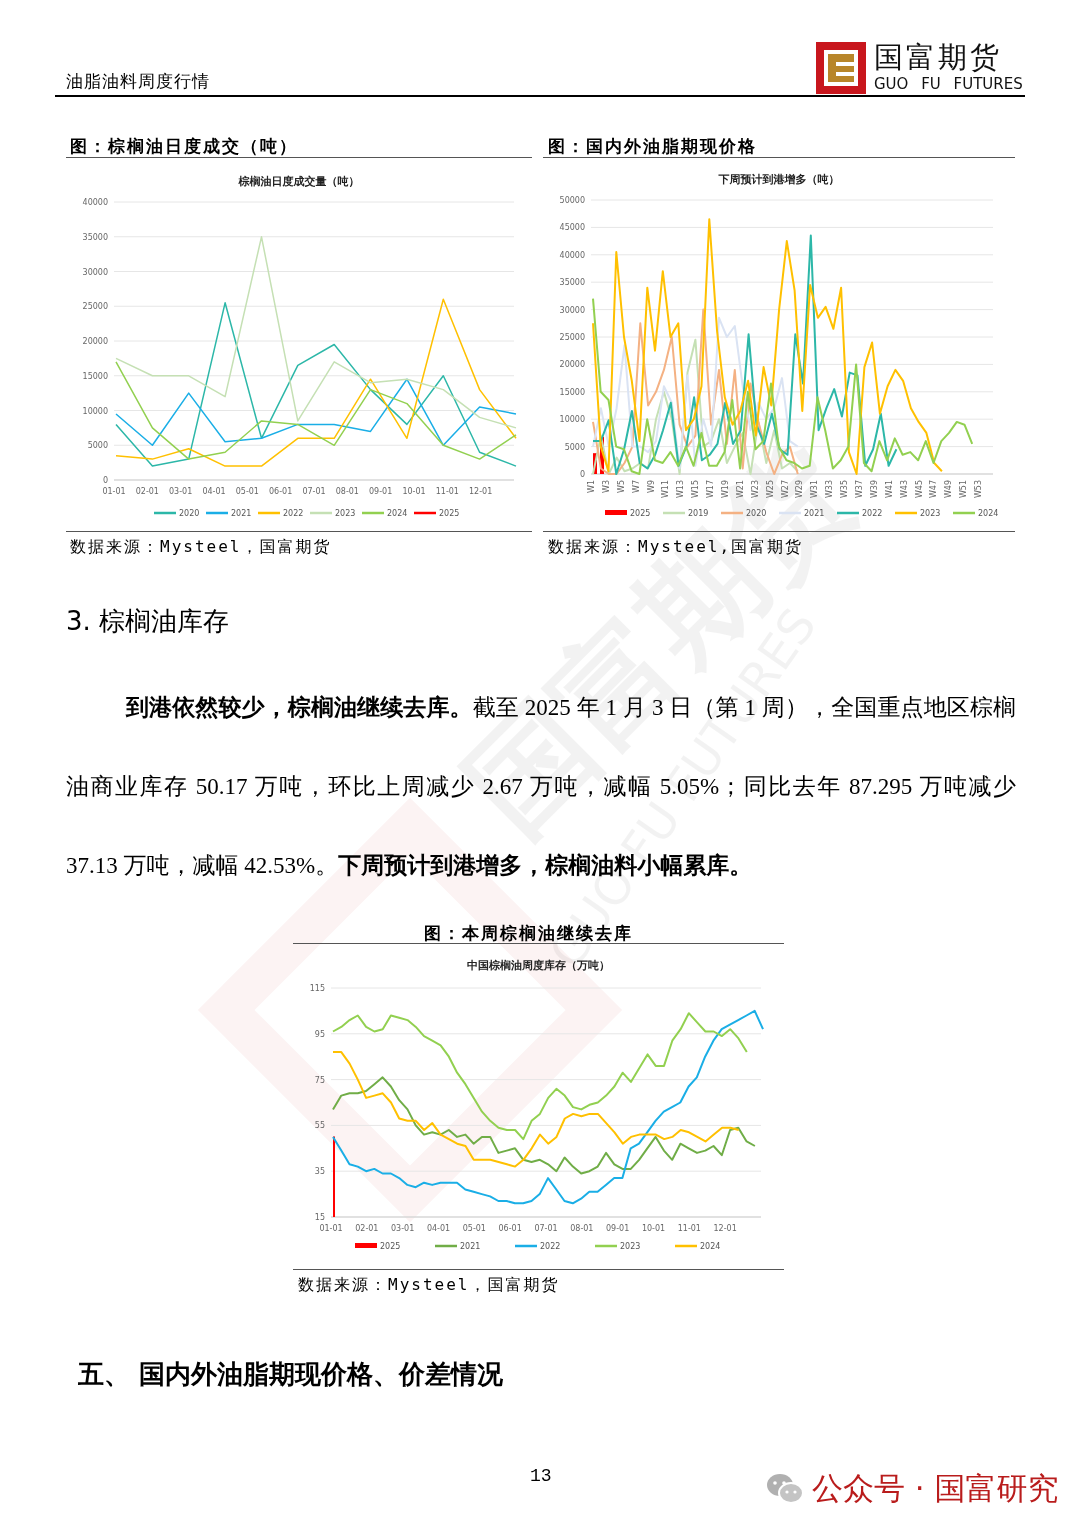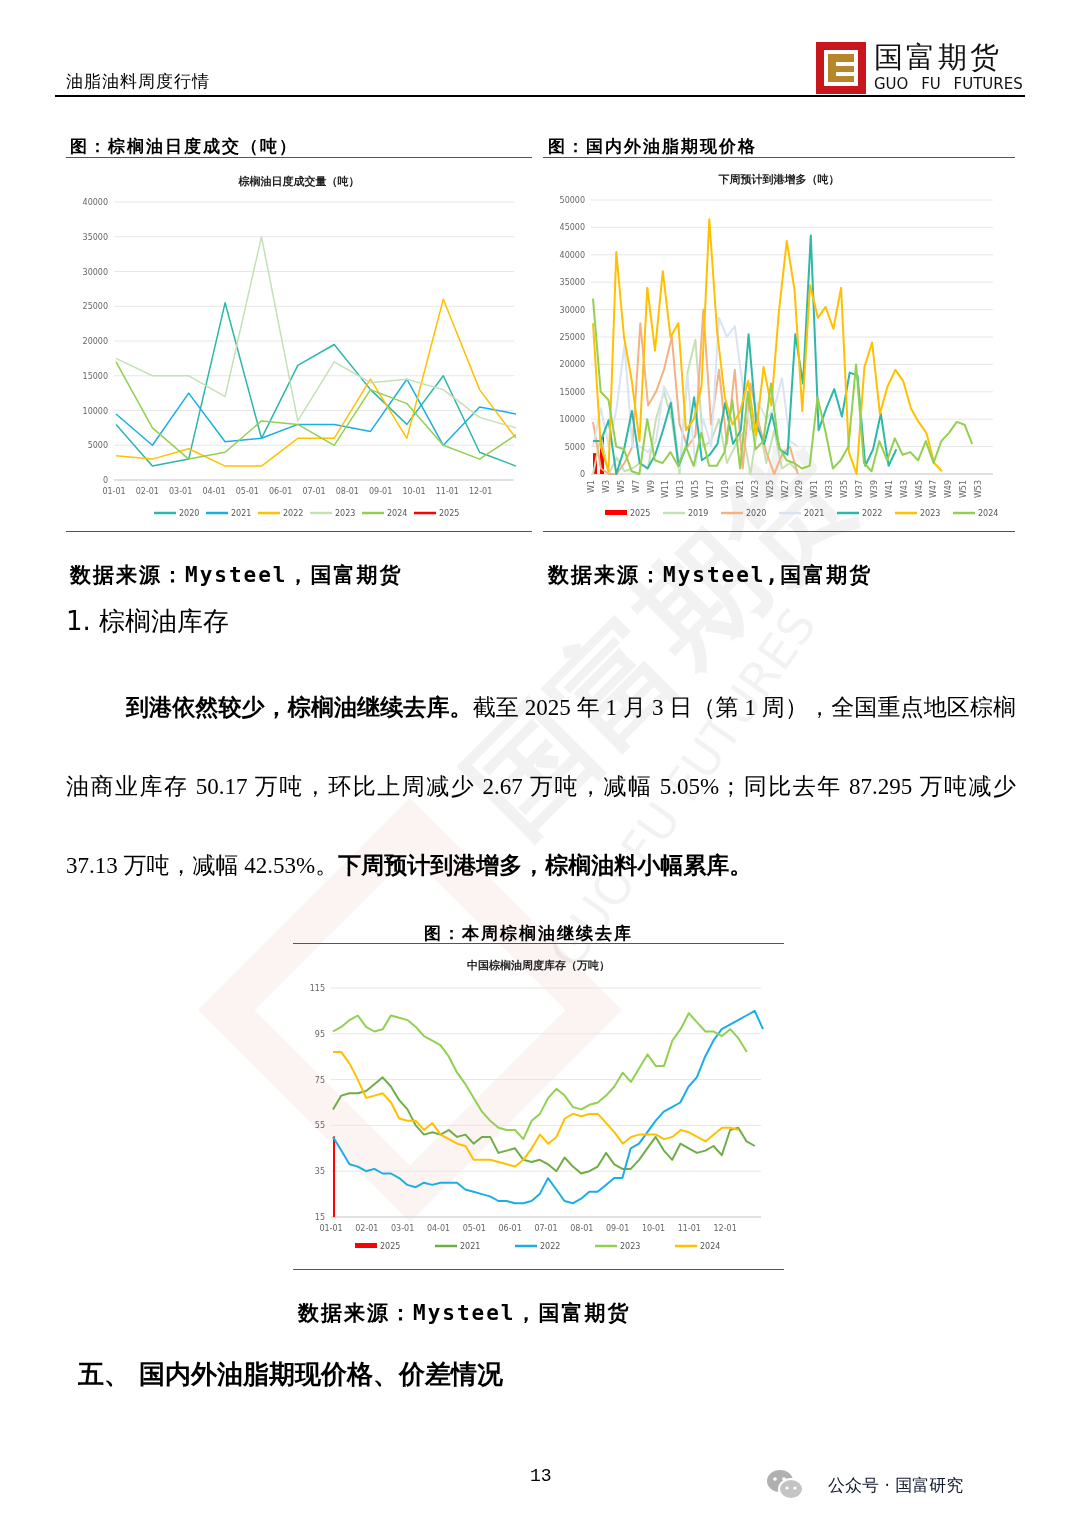--- a/index.html
+++ b/index.html
@@ -11,29 +11,29 @@
   .logo-mark { position: absolute; left: 0; top: 2px; width: 50px; height: 52px; background: #c8161d; }
   .logo-mark .inner { position: absolute; left: 8px; top: 8px; width: 34px; height: 36px; background: #fff; }
   .logo-mark .gold { position: absolute; left: 12px; top: 12px; width: 26px; height: 28px; background: #b8862a; }
   .logo-mark .cut1 { position: absolute; left: 20px; top: 20px; width: 22px; height: 4px; background: #fff; }
   .logo-mark .cut2 { position: absolute; left: 20px; top: 30px; width: 22px; height: 4px; background: #fff; }
   .logo-cn { position: absolute; left: 58px; top: -2px; font-size: 29px; font-family: "DejaVu Sans", sans-serif; letter-spacing: 3px; color: #111; }
   .logo-en { position: absolute; left: 58px; top: 35px; font-size: 15px; font-family: "DejaVu Sans", sans-serif; color: #111; word-spacing: 8px; }
 
   .fig-caption { font-size: 17px; font-weight: bold; letter-spacing: 2px; font-family: "DejaVu Sans", sans-serif; }
   .fig-rule { height: 1px; background: #555; }
-  .source { font-size: 21px; font-weight: bold; letter-spacing: 2px; font-family: "DejaVu Sans Mono", monospace; margin-top: 24px; }
+  .source { font-size: 16px; font-weight: normal; letter-spacing: 2px; font-family: "DejaVu Sans Mono", monospace; }
   .chart-title { font-size: 11px; font-weight: bold; font-family: Liberation Serif, serif; text-align: center; color: #222; }
   svg text { font-family: "DejaVu Sans", sans-serif; }
 
   .section-heading { font-size: 26px; font-family: "DejaVu Sans", sans-serif; }
   .para { left: 66px; width: 950px; font-size: 23px; line-height: 79px; font-family: Liberation Serif, serif; text-align: justify; }
   .para b { font-weight: bold; }
   .page-num { left: 530px; top: 1466px; font-size: 18px; font-family: Liberation Mono, monospace; }
-  .wechat { left: 766px; top: 1468px; font-size: 17px; color: #0f172a; font-family: "DejaVu Sans", sans-serif; display: flex; align-items: center; gap: 24px; }
+  .wechat { left: 766px; top: 1468px; font-size: 31px; color: #b91c1c; font-family: "DejaVu Sans", sans-serif; display: flex; align-items: center; gap: 8px; }
   .watermark { left: 420px; top: 560px; font-size: 120px; color: rgba(0,0,0,0.05); transform: rotate(-45deg); font-family: "DejaVu Sans", sans-serif; font-weight: bold; pointer-events: none; }
   .watermark-en { left: 470px; top: 760px; font-size: 48px; color: rgba(0,0,0,0.05); transform: rotate(-55deg); font-family: "DejaVu Sans", sans-serif; pointer-events: none; }
   .wm-shape { left: 260px; top: 860px; width: 300px; height: 300px; transform: rotate(45deg); border: 40px solid rgba(200,22,29,0.05); box-sizing: border-box; pointer-events: none; }
 </style>
 </head>
 <body>
 
 <div class="abs wm-shape"></div>
 <div class="abs watermark">国富期货</div>
 <div class="abs watermark-en">GUO FU FUTURES</div>
@@ -185,21 +185,21 @@
       <text x="319" y="356" font-size="8" fill="#555">2022</text>
       <line x1="352" x2="374" y1="353" y2="353" stroke="#ffc000" stroke-width="2.5"></line>
       <text x="377" y="356" font-size="8" fill="#555">2023</text>
       <line x1="410" x2="432" y1="353" y2="353" stroke="#92d050" stroke-width="2.5"></line>
       <text x="435" y="356" font-size="8" fill="#555">2024</text>
     </svg>
 </div>
 <div class="abs fig-rule" style="left:543px; top:531px; width:472px;"></div>
 <div class="abs source" style="left:548px; top:537px;">数据来源：Mysteel,国富期货</div>
 
-<div class="abs section-heading" style="left:66px; top:604px;">1. 棕榈油库存</div>
+<div class="abs section-heading" style="left:66px; top:604px;">3. 棕榈油库存</div>
 <div class="abs para" style="top:668px; text-indent:60px;"><b>到港依然较少，棕榈油继续去库。</b><span>截至 2025 年 1 月 3 日（第 1 周），全国重点地区棕榈油商业库存 50.17 万吨，环比上周减少 2.67 万吨，减幅 5.05%；同比去年 87.295 万吨减少 37.13 万吨，减幅 42.53%。</span><b>下周预计到港增多，棕榈油料小幅累库。</b></div>
 
 <div class="abs fig-caption" style="left:424px; top:922px;">图：本周棕榈油继续去库</div>
 <div class="abs fig-rule" style="left:293px; top:943px; width:491px;"></div>
 <div class="abs" style="left:293px; top:946px; width:491px; height:320px;">
   <div class="chart-title" style="position:absolute; left:0; top:12px; width:491px;">中国棕榈油周度库存（万吨）</div>
   <svg id="chart3" width="491" height="320" style="position:absolute;left:0;top:0;">
       <line x1="38" x2="468" y1="271" y2="271" stroke="#e6e6e6" stroke-width="1"></line>
       <text x="32" y="274" font-size="8" fill="#666" text-anchor="end">15</text>
       <line x1="38" x2="468" y1="225.2" y2="225.2" stroke="#e6e6e6" stroke-width="1"></line>

